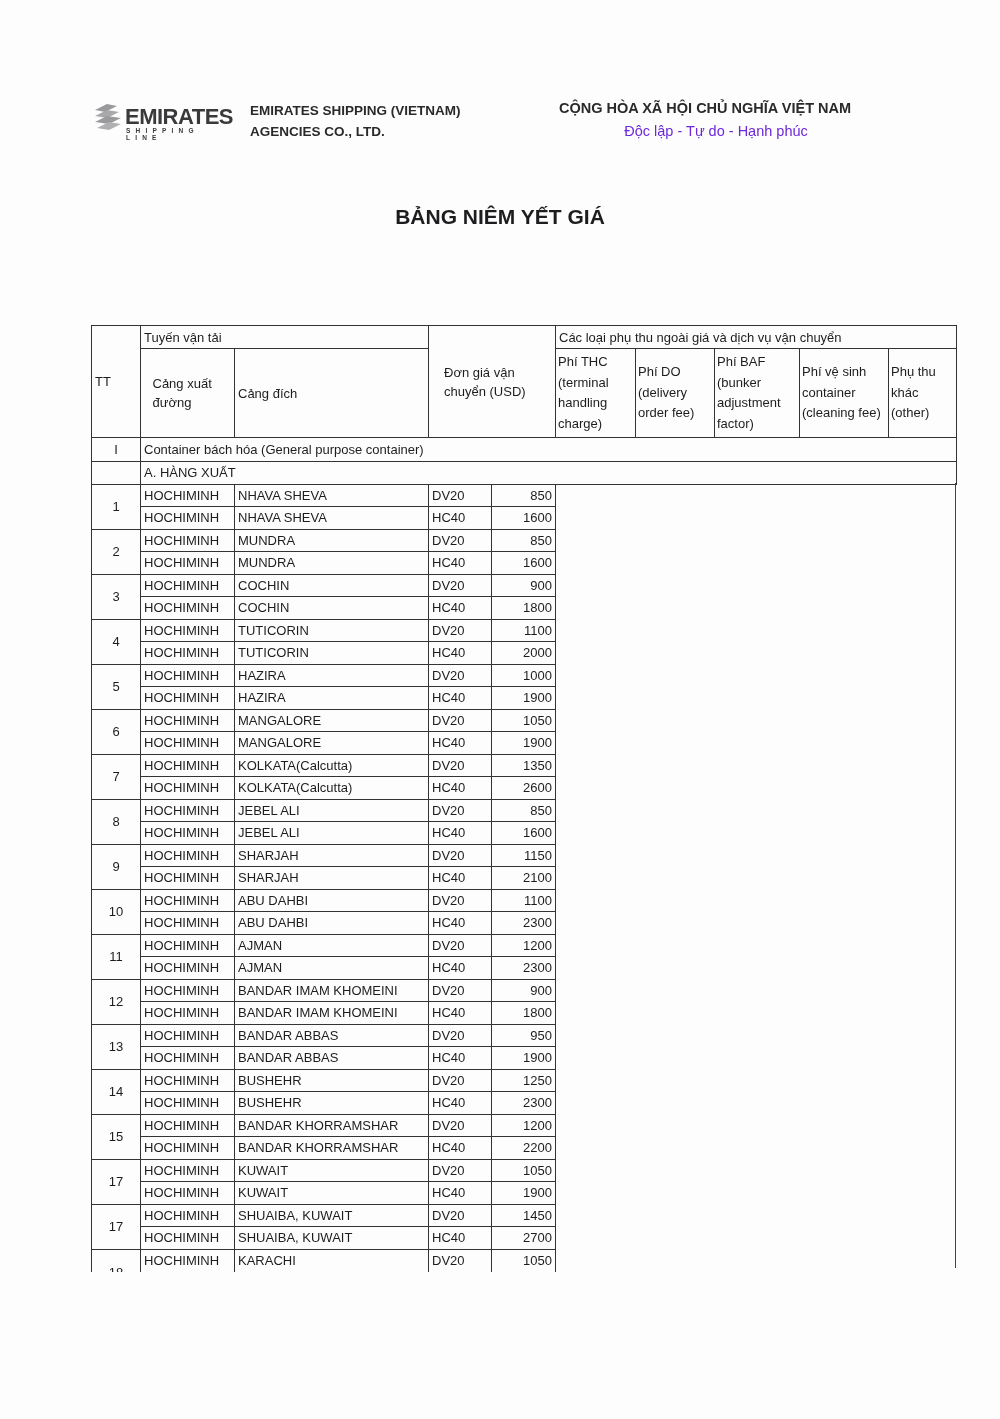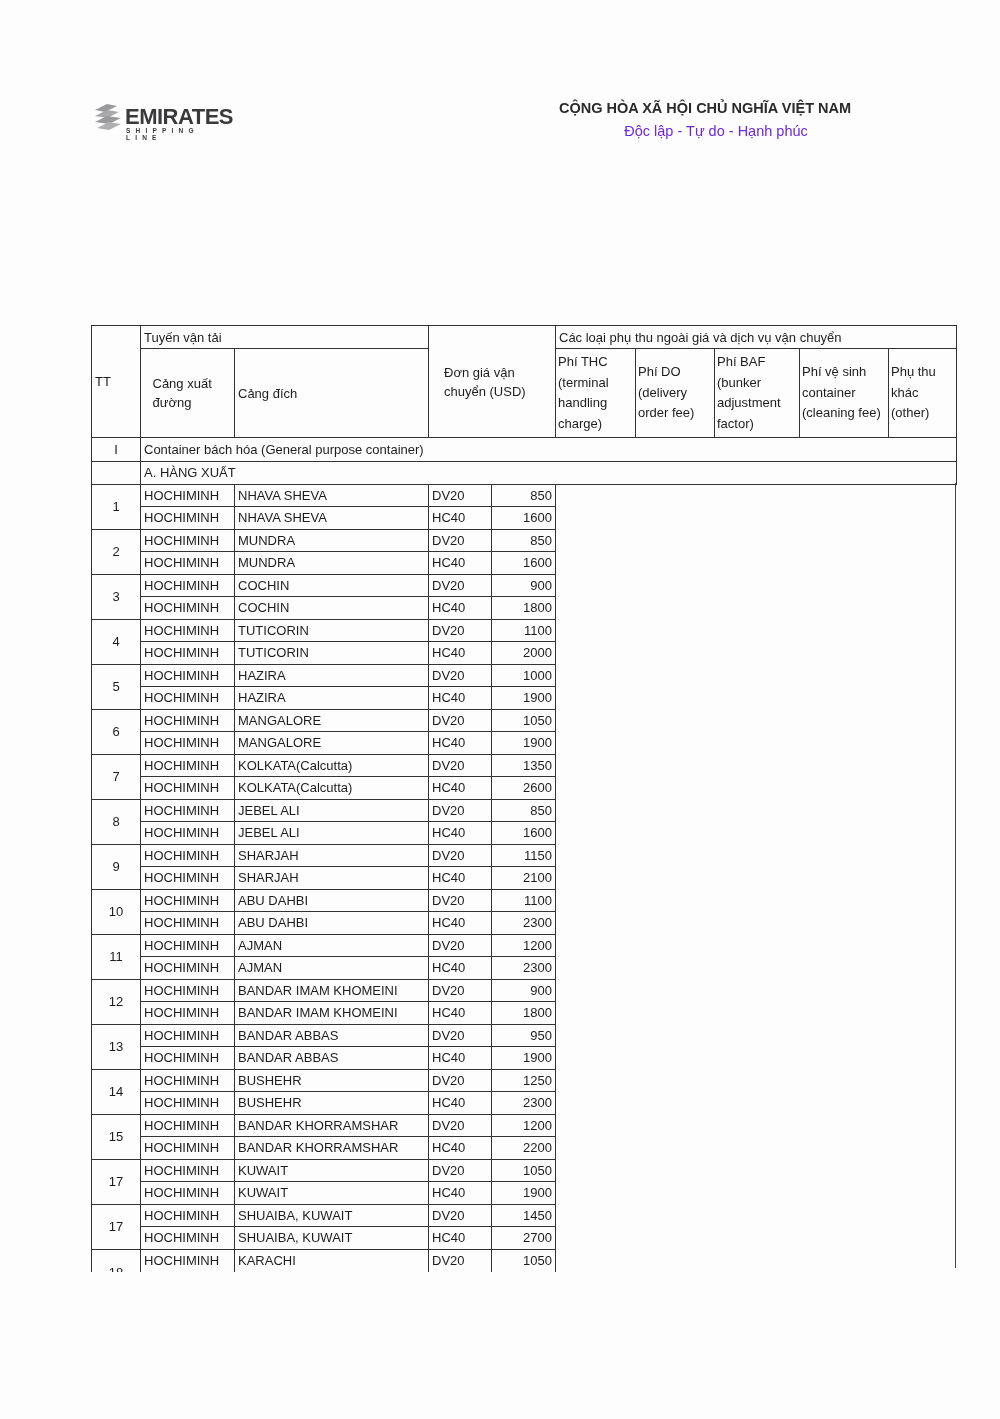--- a/index.html
+++ b/index.html
@@ -39,24 +39,29 @@
     <svg class="logo-stripes" viewBox="0 0 30 30">
       <path d="M2 8 L14 2 L24 4 L12 10 Z" fill="#9a9a9c"></path>
       <path d="M2 14 L14 8 L26 10 L14 16 Z" fill="#a8a8aa"></path>
       <path d="M2 20 L14 14 L28 16 L16 22 Z" fill="#9a9a9c"></path>
       <path d="M4 26 L16 20 L28 22 L16 28 Z" fill="#b0b0b2"></path>
     </svg>
     <div class="logo-word">EMIRATES</div>
     <div class="logo-sub">SHIPPING LINE</div>
   </div>
 
+  <div class="company">
+    <div>EMIRATES SHIPPING (VIETNAM)</div>
+    <div>AGENCIES CO., LTD.</div>
+  </div>
 
   <div class="nation">CỘNG HÒA XÃ HỘI CHỦ NGHĨA VIỆT NAM</div>
   <div class="motto">Độc lập - Tự do - Hạnh phúc</div>
 
+  <div class="doc-title">BẢNG NIÊM YẾT GIÁ</div>
 
   <table class="tbl">
     <colgroup>
       <col style="width:49px">
         <col style="width:94px">
         <col style="width:194px">
       <col style="width:63px">
         <col style="width:64px">
       <col style="width:80px">
         <col style="width:79px">

